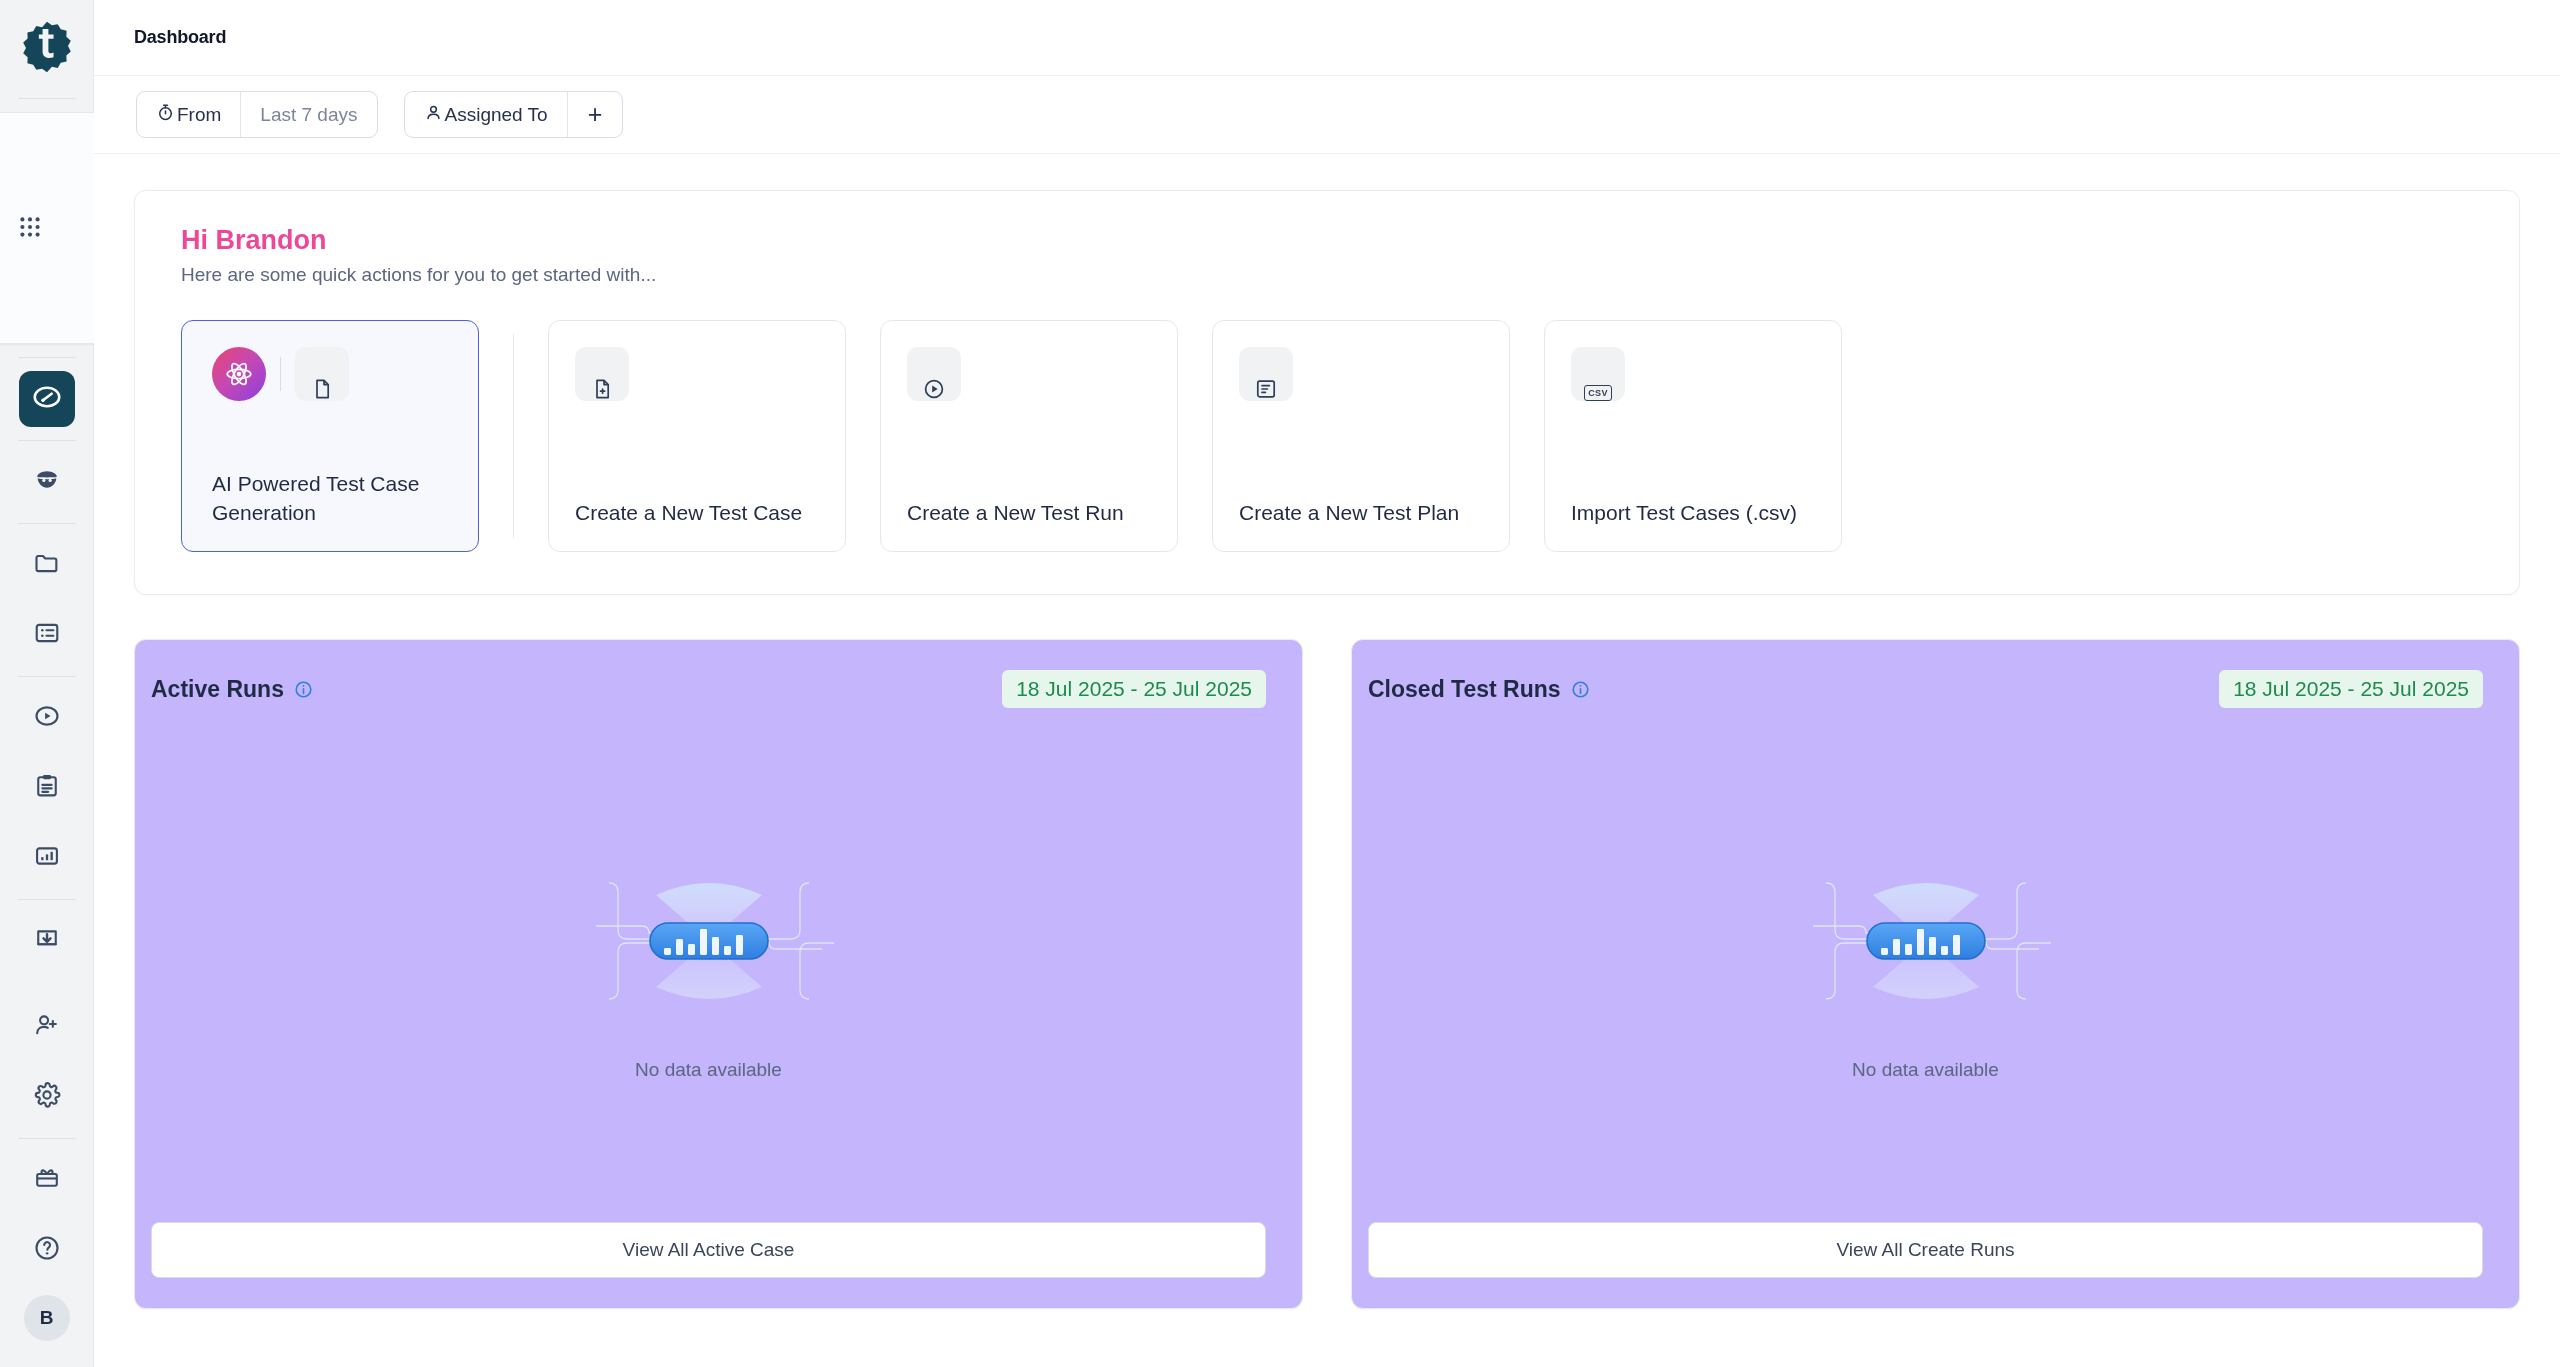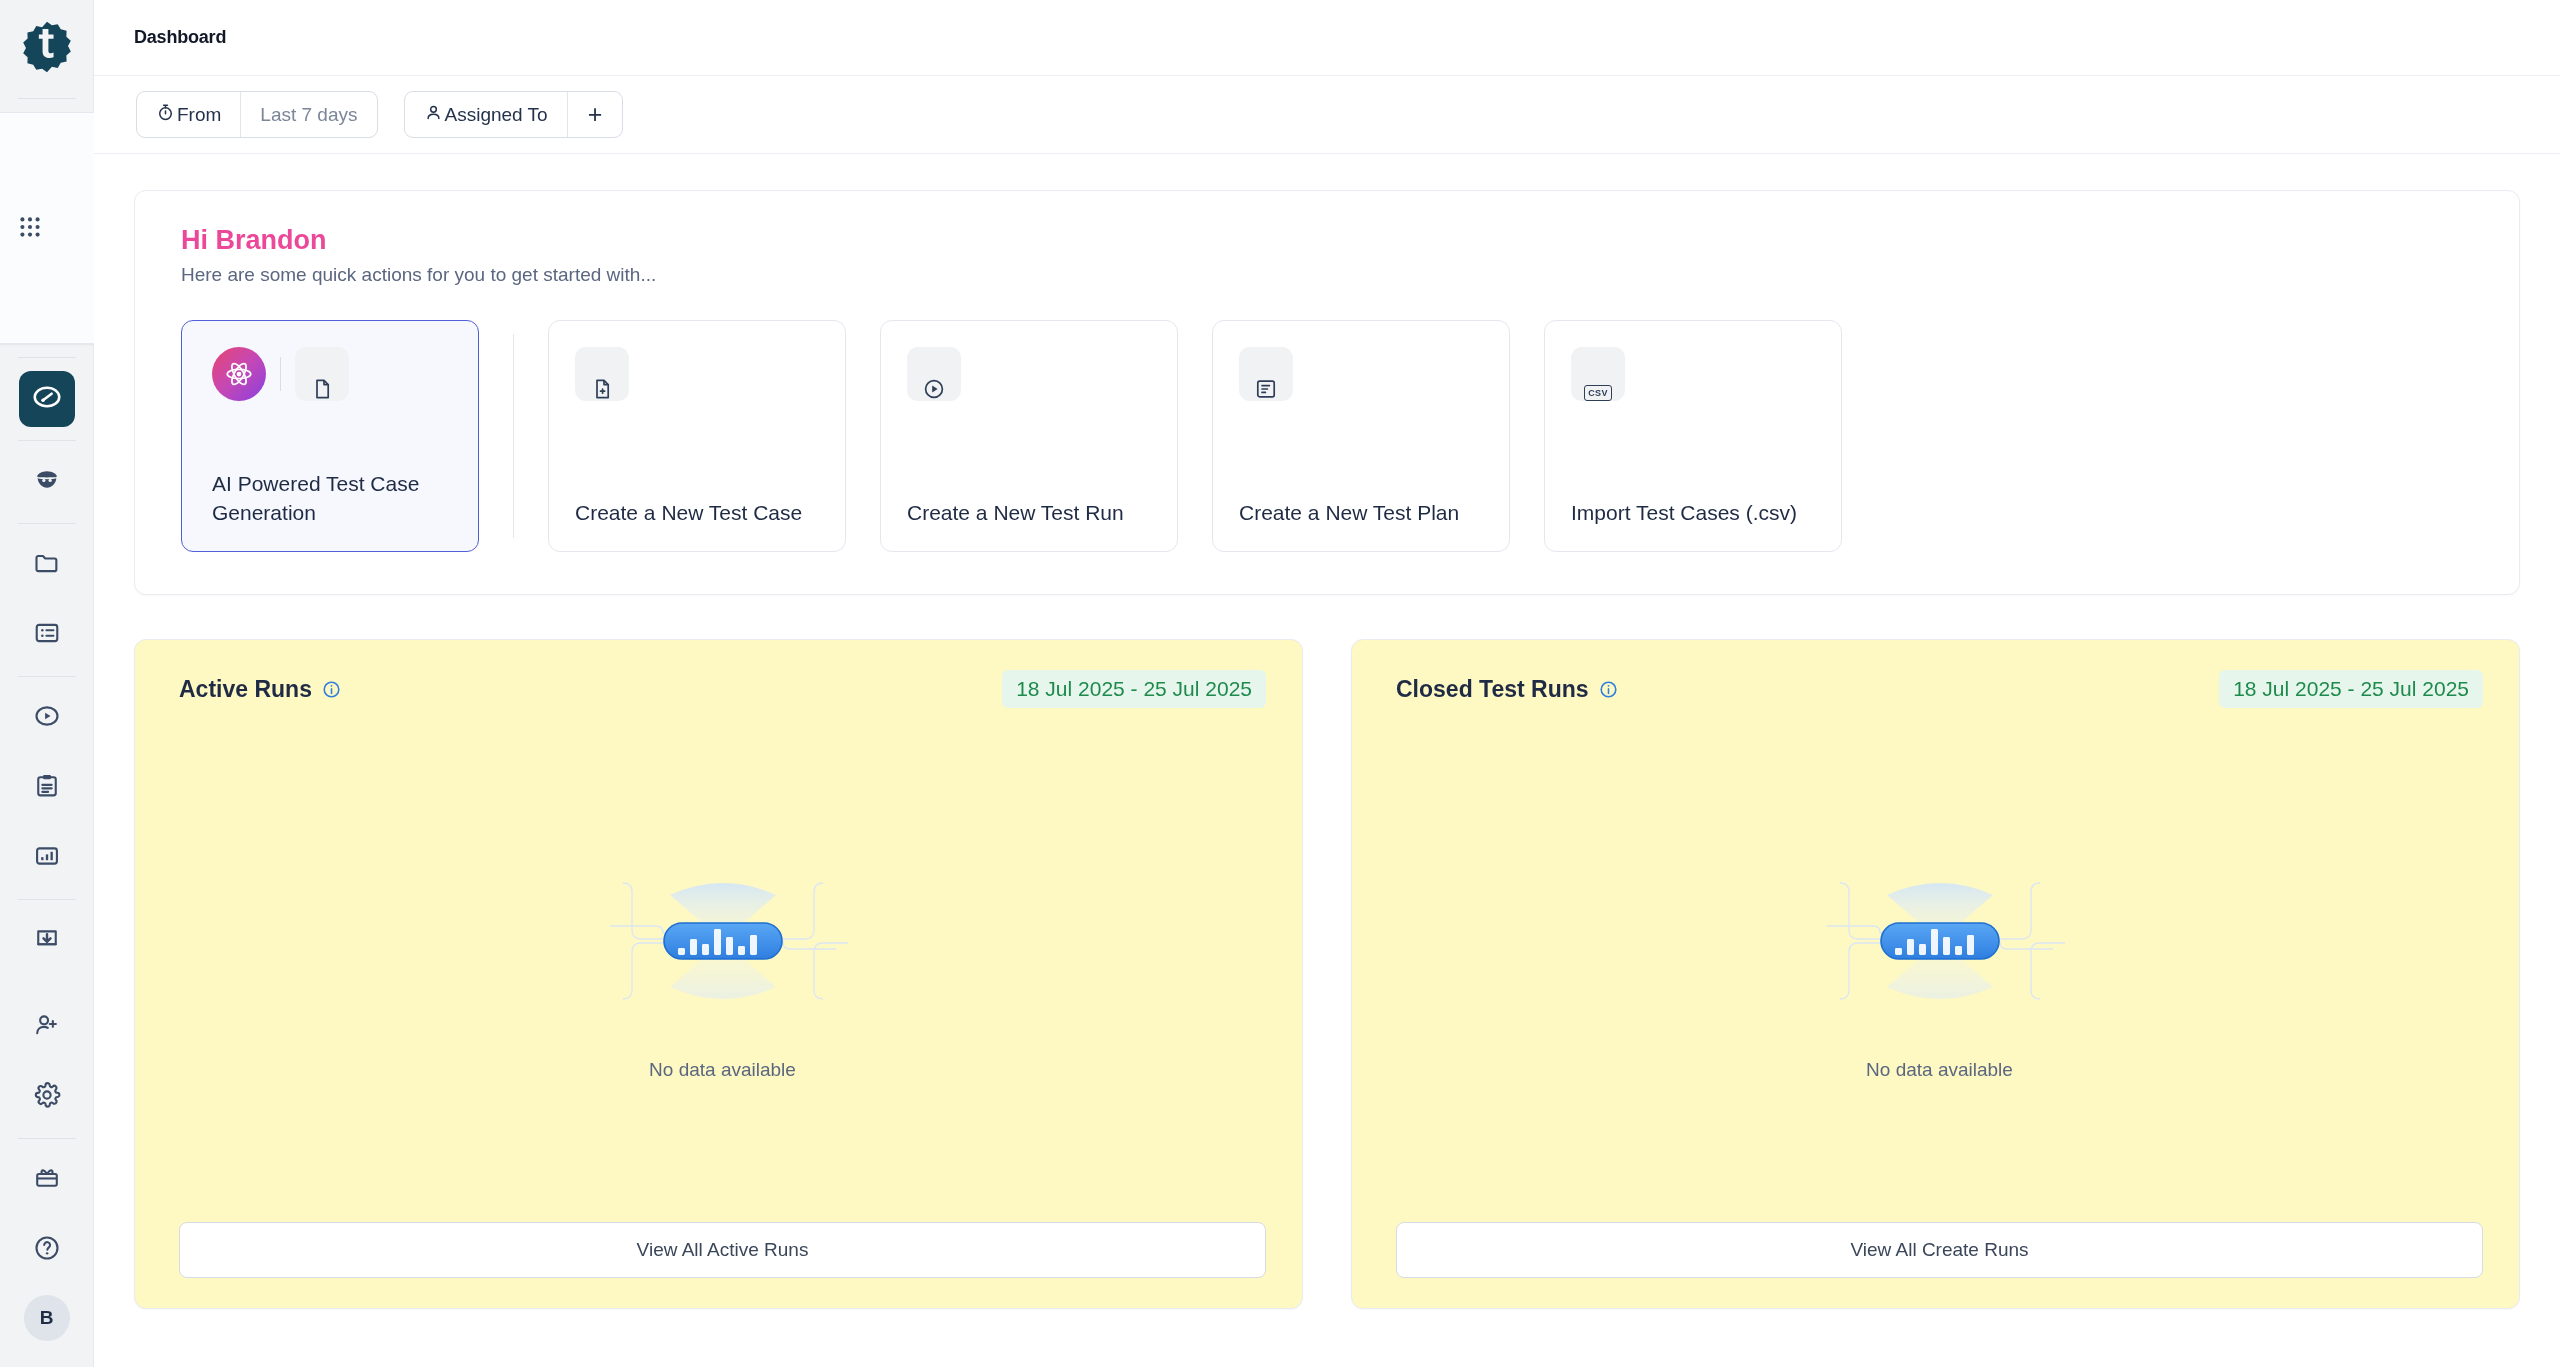--- a/index.html
+++ b/index.html
@@ -84,22 +84,22 @@
   .ico-gap { width: 1px; height: 34px; background: #d9dde4; margin-right: 14px; }
   .tile-label { font-size: 21px; line-height: 1.35; color: #1f2a44; font-weight: 500; margin-top: auto; }
   .csv-badge {
     border: 1.8px solid #2f3e58; border-radius: 3px; font-size: 9px; font-weight: 700;
     letter-spacing: .3px; padding: 2px 3px; color: #2f3e58;
   }
 
   
   .panels { display: flex; gap: 48px; }
   .panel {
-    flex: 1 1 0; border: 1px solid #e8ebf0; border-radius: 12px; background: #fef9c3;
-    padding: 30px 36px 30px 44px; display: flex; flex-direction: column; height: 670px;
+    flex: 1 1 0; border: 1px solid #e8ebf0; border-radius: 12px; background: #c4b5fd;
+    padding: 30px 36px 30px 16px; display: flex; flex-direction: column; height: 670px;
     box-shadow: 0 1px 2px rgba(16,24,40,.03);
   }
   .panel-head { display: flex; align-items: center; justify-content: space-between; }
   .panel-title { display: flex; align-items: center; gap: 10px; font-size: 23px; font-weight: 600; color: #1f2a44; }
   .info-ico { color: #2f7fe0; display: flex; }
   .date-badge {
     background: #e7f6ec; color: #1e8a4c; font-size: 21px; font-weight: 500;
     padding: 7px 14px; border-radius: 6px; white-space: nowrap;
   }
   .panel-body { flex: 1 1 auto; display: flex; flex-direction: column; align-items: center; justify-content: center; gap: 26px; }
@@ -444,21 +444,21 @@
                   <rect x="116" y="80" width="7" height="26" rx="1.4"></rect>
                   <rect x="128" y="88" width="7" height="18" rx="1.4"></rect>
                   <rect x="140" y="97" width="7" height="9" rx="1.4"></rect>
                   <rect x="152" y="86" width="7" height="20" rx="1.4"></rect>
                 </g>
               </svg>
             </span>
             <div class="empty-text">No data available</div>
           </div>
 
-          <div class="view-all">View All Active Runs</div>
+          <div class="view-all">View All Active Case</div>
         </div>
 
         <div class="panel">
           <div class="panel-head">
             <div class="panel-title">
               <span>Closed Test Runs</span>
               <span class="info-ico">
                 <svg width="19" height="19" viewBox="0 0 24 24" fill="none" stroke="#2f7fe0" stroke-width="2">
                   <circle cx="12" cy="12" r="9.2"></circle>
                   <path d="M12 11v6" stroke-linecap="round"></path>

